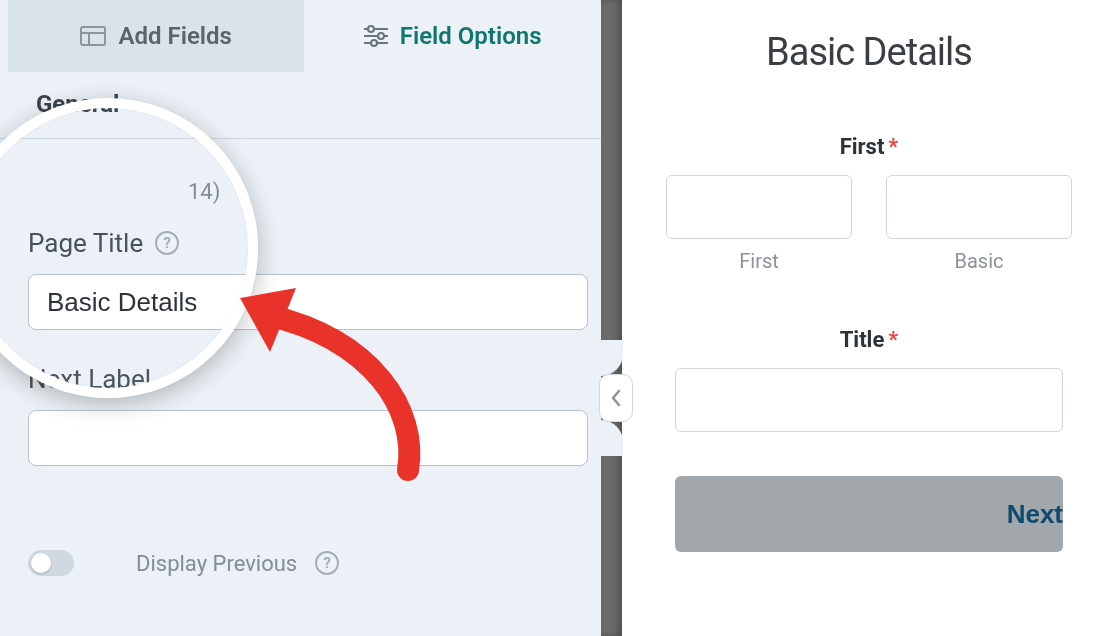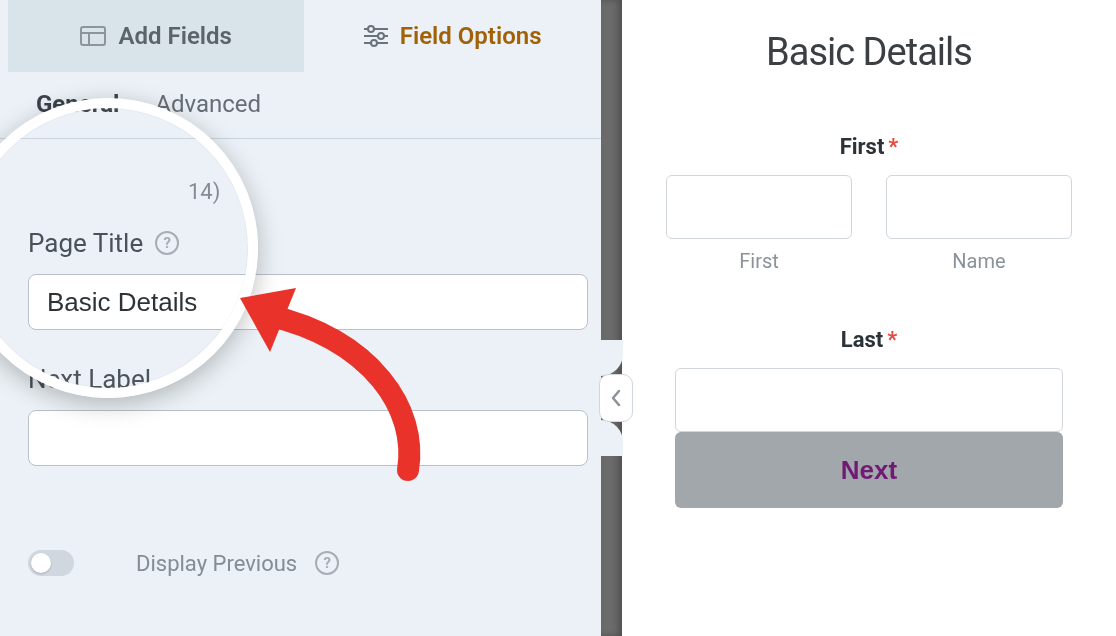--- a/index.html
+++ b/index.html
@@ -29,21 +29,21 @@
       padding-left: 8px;
     }
     .top-tab {
       flex: 1;
       display: flex;
       align-items: center;
       justify-content: center;
       gap: 12px;
       font-size: 24px;
       font-weight: 600;
-      color: #a16207;
+      color: #0f766e;
       cursor: pointer;
     }
     .top-tab.inactive {
       background: #d9e3ea;
       color: #5c636a;
     }
     .top-tab svg { flex-shrink: 0; }
     
     
     .sub-tabs {
@@ -224,29 +224,31 @@
     .name-inputs { display: flex; flex-direction: column; align-items: center; }
     .sublabel {
       font-size: 20px;
       color: #8b9299;
       margin-top: 10px;
     }
     .email-block { margin-top: 44px; width: 388px; }
     .email-block .preview-input { width: 100%; }
     
     .next-button {
+      margin-top: 44px;
       width: 388px;
       height: 76px;
       background: #a2a7ab;
-      color: #701a75;
+      color: #0c4a6e;
       font-size: 26px;
       font-weight: 600;
       border: none;
       border-radius: 6px;
       cursor: pointer;
+      text-align: right;
     }
     
     
     .magnifier {
       position: absolute;
       left: -42px;
       top: 98px;
       width: 300px;
       height: 300px;
       border-radius: 50%;
@@ -288,21 +290,20 @@
         <circle cx="17" cy="11" r="3" fill="#ebf1f6" stroke="#6b7279" stroke-width="2"></circle>
         <line x1="0" y1="18" x2="24" y2="18" stroke="#6b7279" stroke-width="2"></line>
         <circle cx="10" cy="18" r="3" fill="#ebf1f6" stroke="#6b7279" stroke-width="2"></circle>
       </svg>
       <span>Field Options</span>
     </div>
   </div>
 
   <div class="sub-tabs">
     <div class="sub-tab">General</div>
-    <div class="sub-tab inactive">Advanced</div>
   </div>
 
   <div class="settings-body">
     <div class="field-id-row">14)</div>
 
     <div class="settings-label-row">
       <span class="settings-label">Page Title</span>
       <span class="help-icon">?</span>
     </div>
     <input class="text-input" type="text" value="Basic Details" style="">
@@ -346,25 +347,25 @@
   <div class="field-label">
     <span>First</span><span class="required-star">*</span>
   </div>
   <div class="name-fields-row">
     <div class="name-inputs">
       <input class="preview-input" type="text" style="">
       <div class="sublabel">First</div>
     </div>
     <div class="name-inputs">
       <input class="preview-input" type="text" style="">
-      <div class="sublabel">Name</div>
+      <div class="sublabel">Basic</div>
     </div>
   </div>
 
   <div class="email-block">
     <div class="field-label">
-      <span>Last</span><span class="required-star">*</span>
+      <span>Title</span><span class="required-star">*</span>
     </div>
     <input class="preview-input" type="text" style="">
   </div>
 
   <button class="next-button">Next</button>
 </div>
 
 </body></html>

